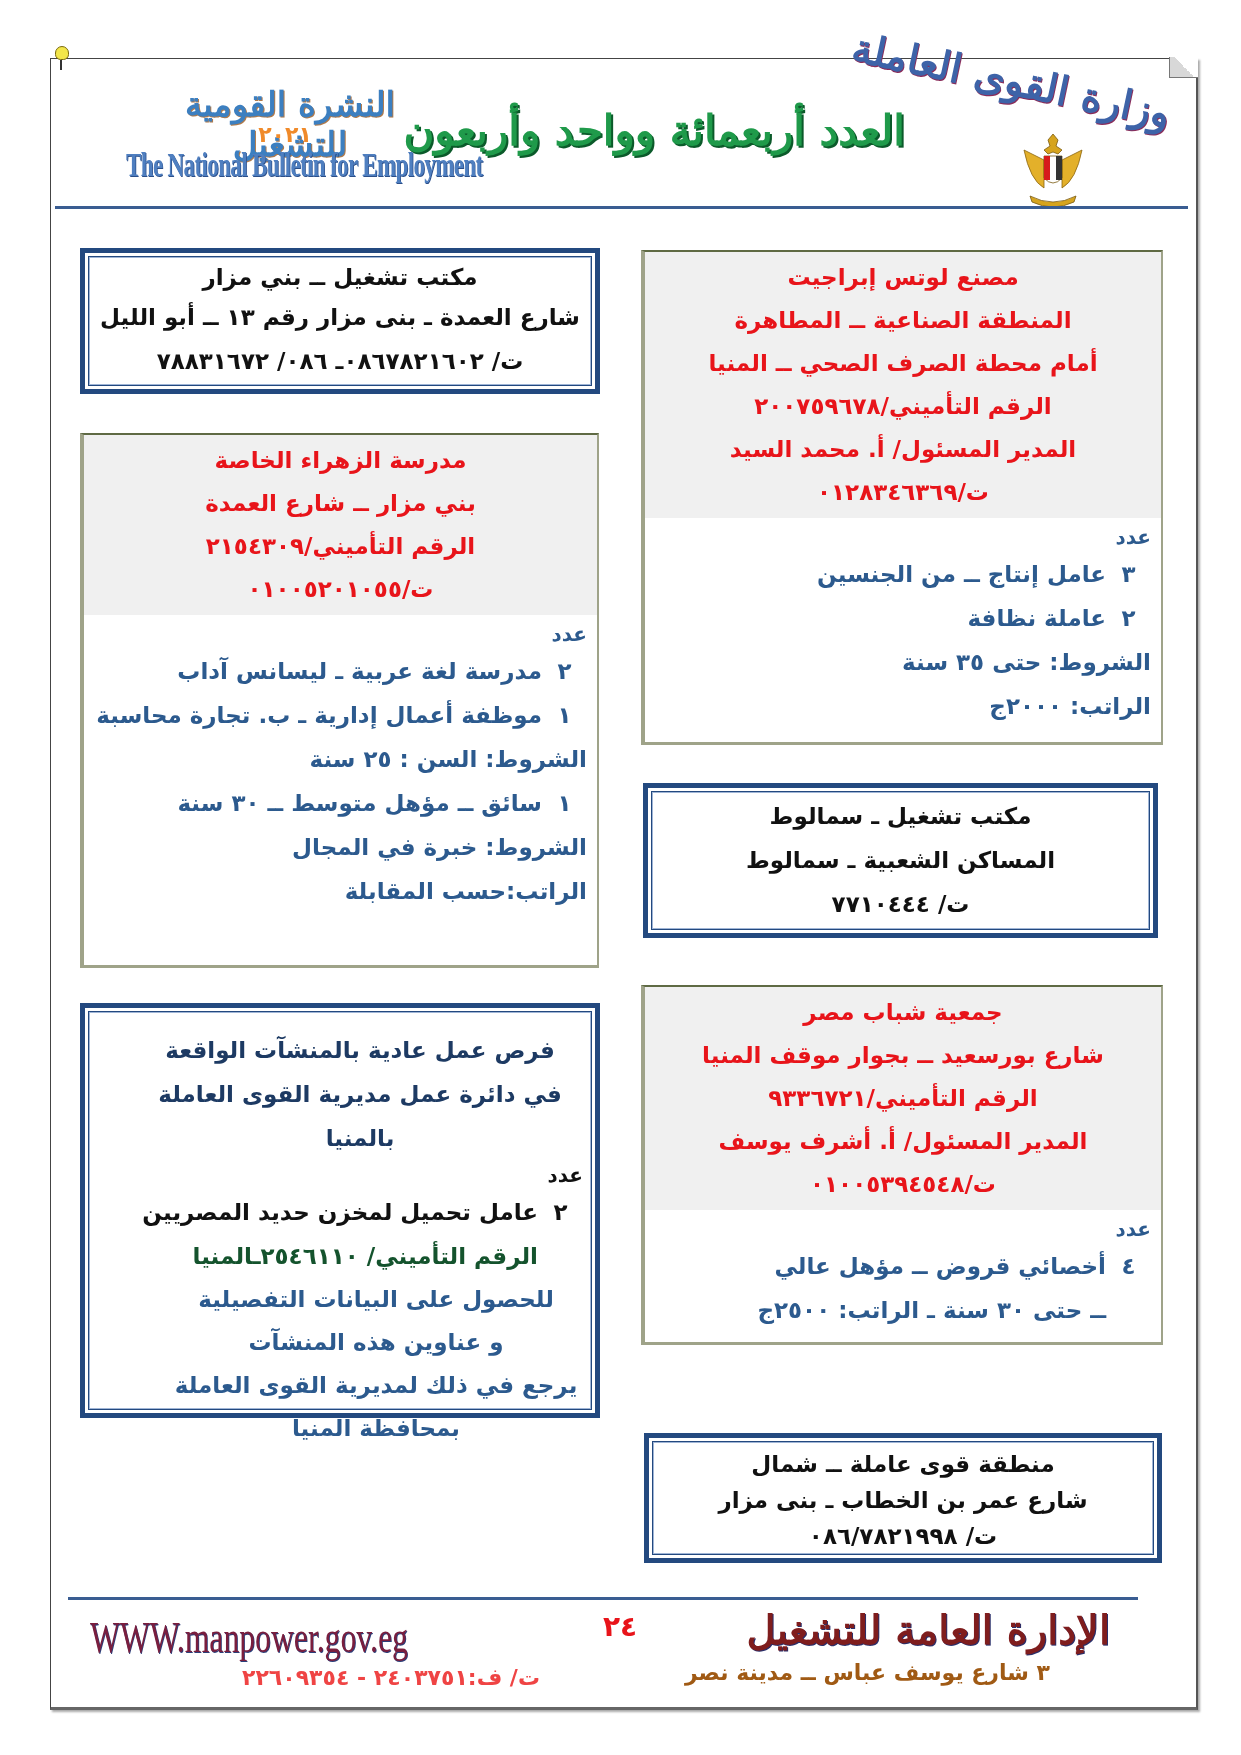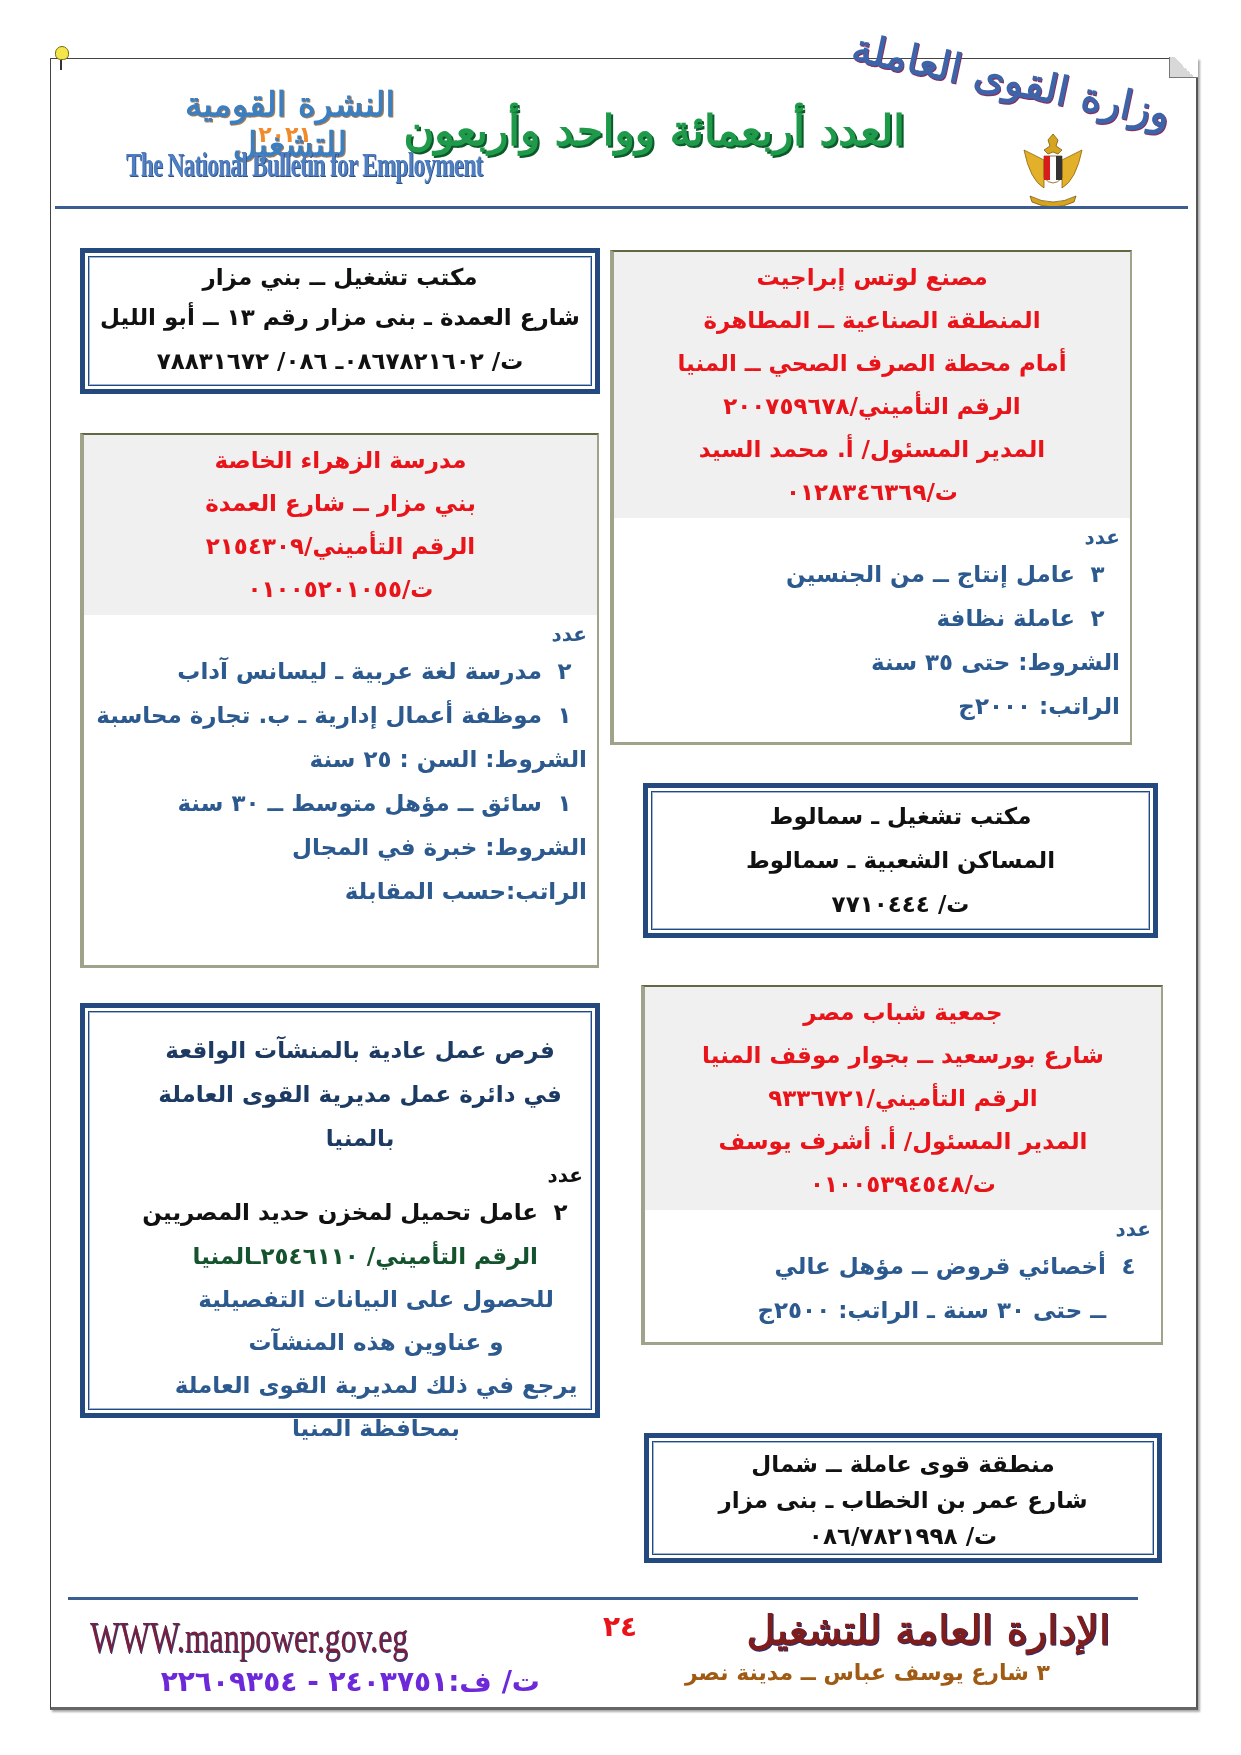--- a/index.html
+++ b/index.html
@@ -69,21 +69,21 @@
     .ctr { text-align: center; }
     .blk { color: #111; }
 
     
     .ftr-rule { position: absolute; left: 68px; top: 1597px; width: 1070px; height: 3px; background: #3a5d92; }
     .page-num { position: absolute; left: 590px; top: 1610px; width: 60px; text-align: center; color: #e8141a; font-size: 28px; font-weight: bold; direction: rtl; letter-spacing: 4px; }
     .website {
       position: absolute; left: 90px; top: 1612px; font-family: "Liberation Serif", serif; font-size: 44px;
       color: #7a1e3e; transform: scaleX(0.72); transform-origin: left center; white-space: nowrap; text-shadow: 1px 1px 0 #2b3f7a;
     }
-    .phone-fax { position: absolute; left: 195px; top: 1665px; width: 345px; text-align: right; direction: rtl; color: #6d28d9; font-size: 28px; font-weight: bold; white-space: nowrap; letter-spacing: 2px; }
+    .phone-fax { position: absolute; left: 195px; top: 1665px; width: 345px; text-align: right; direction: rtl; color: #ef4444; font-size: 22px; font-weight: bold; white-space: nowrap; letter-spacing: 2px; }
     .dept { position: absolute; left: 800px; top: 1606px; width: 310px; text-align: right; direction: rtl; font-size: 40px; font-weight: bold; color: #7f1d1d; font-family: "DejaVu Serif", serif; text-shadow: 1px 1px 0 #2a2f6a; white-space: nowrap; }
     .dept-addr { position: absolute; left: 700px; top: 1660px; width: 350px; text-align: right; direction: rtl; color: #a05a14; font-size: 22px; font-weight: bold; white-space: nowrap; }
   </style>
 </head>
 <body>
 
 <div class="page-frame">
   <div class="fold"></div>
 </div>
 <div class="pin">
@@ -102,21 +102,21 @@
     <rect x="36" y="26" width="6" height="24" fill="#333"></rect>
     <path d="M10 66 Q33 78 56 66 L54 72 Q33 82 12 72z" fill="#d6a41e" stroke="#7a5a10" stroke-width="0.8"></path>
   </svg>
   <div class="issue">العدد أربعمائة وواحد وأربعون</div>
   <div class="bulletin-ar">النشرة القومية للتشغيل</div>
   <div class="bulletin-year">٢٠٢١</div>
   <div class="bulletin-en">The National Bulletin for Employment</div>
 </div>
 <div class="hdr-rule"></div>
 
-<div class="box box-gray" style="left:610px; top:250px; width:516px; height:490px;">
+<div class="box box-gray" style="left:641px; top:250px; width:516px; height:490px;">
   <div class="gray-head">
     <div>مصنع لوتس إبراجيت</div>
     <div>المنطقة الصناعية ــ المطاهرة</div>
     <div>أمام محطة الصرف الصحي ــ المنيا</div>
     <div>الرقم التأميني/٢٠٠٧٥٩٦٧٨</div>
     <div>المدير المسئول/ أ. محمد السيد</div>
     <div>ت/٠١٢٨٣٤٦٣٦٩</div>
   </div>
   <div class="gray-body">
     <div class="count-h">عدد</div>

